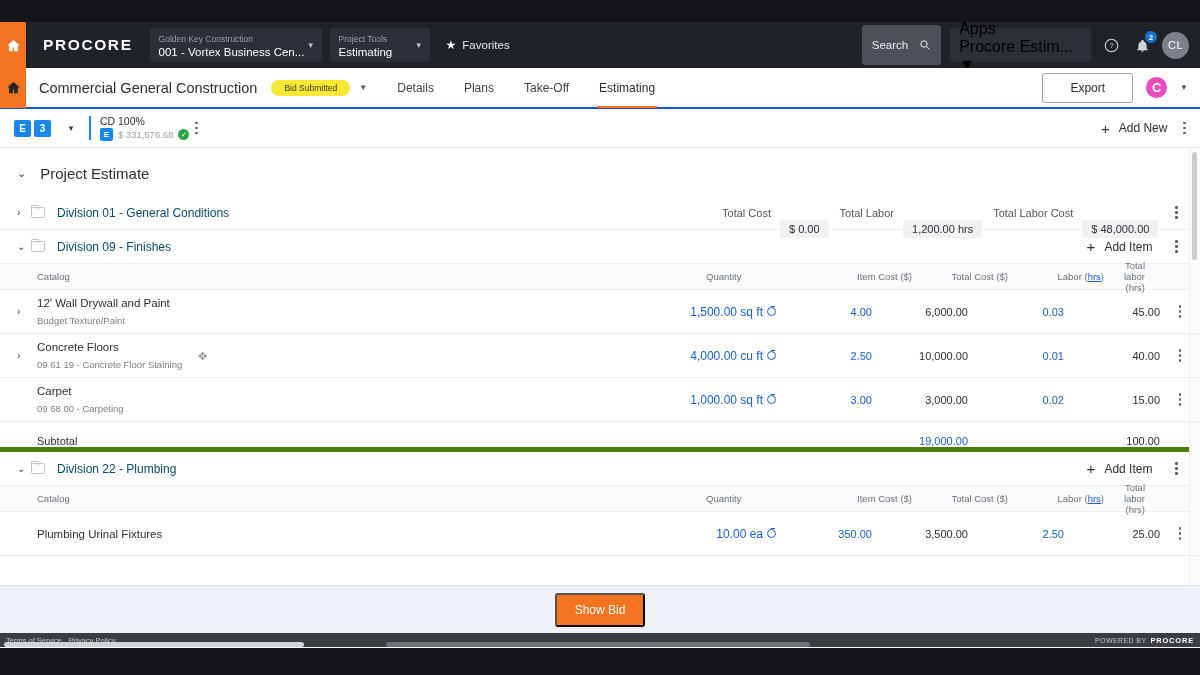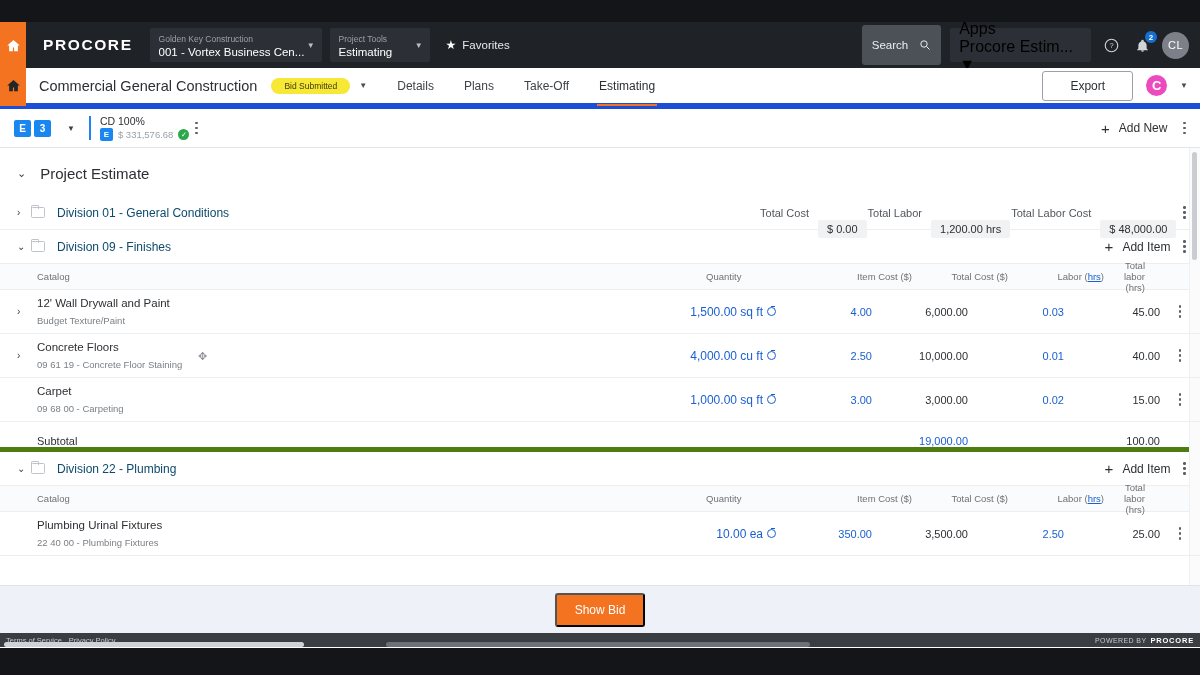--- a/index.html
+++ b/index.html
@@ -35,21 +35,21 @@
   .searchbox { background:#4c5157; border-radius:3px; height:40px; display:flex; align-items:center; gap:11px; padding:0 10px; }
   .searchbox span { color:#e9ecef; font-size:11.5px; }
   .searchbox svg { width:12px; height:12px; }
   .apps { background:#2c3036; border-radius:2px; height:34px; min-width:100px; padding:3px 18px 0 9px; position:relative; display:flex; flex-direction:column; justify-content:center; }
   .icbtn { width:22px; height:22px; border-radius:50%; display:flex; align-items:center; justify-content:center; position:relative; }
   .icbtn svg { width:15px; height:15px; }
   .badge-n { position:absolute; top:-3px; right:-4px; background:#1570cf; color:#fff; font-size:8px; width:12px; height:12px; border-radius:50%; display:flex; align-items:center; justify-content:center; font-weight:bold; }
   .avatar { width:27px; height:27px; border-radius:50%; background:#7b8089; color:#fff; font-size:11px; display:flex; align-items:center; justify-content:center; letter-spacing:.4px; }
 
   
-  .phead { position:relative; height:41px; background:#fff; border-bottom:6px solid #1d4ed8; display:flex; align-items:center; }
+  .phead { position:relative; height:41px; background:#fff; border-bottom:2px solid #1d4ed8; display:flex; align-items:center; }
   .home-tab2 { width:26px; height:41px; background:#f37321; display:flex; align-items:center; justify-content:center; flex:none; }
   .home-tab2 svg { width:15px; height:15px; }
   .ptitle { margin-left:13px; font-size:14.5px; color:#2c2f33; }
   .chip { margin-left:14px; background:#f7e836; color:#3d3a12; font-size:8.5px; border-radius:9px; padding:3px 13px; white-space:nowrap; }
   .chip-cv { margin-left:9px; color:#4a4d52; font-size:8px; }
   .ptabs { display:flex; align-items:center; gap:30px; margin-left:30px; height:41px; }
   .ptab { font-size:12px; color:#3f4348; height:41px; display:flex; align-items:center; position:relative; }
   .ptab.active { color:#2c2f33; }
   .ptab.active:after { content:""; position:absolute; bottom:0; left:-2px; right:-2px; height:2.5px; background:#f37321; }
   .phead-right { margin-left:auto; display:flex; align-items:center; gap:13px; padding-right:12px; }
@@ -80,21 +80,21 @@
   .sect-title { display:flex; align-items:center; gap:14px; padding:17px 0 14px 17px; }
   .sect-title .cv { color:#3b3f44; font-size:11px; }
   .sect-title .tx { font-size:15px; color:#2c2f33; }
 
   .divrow { display:flex; align-items:center; height:34px; padding-left:17px; border-bottom:1px solid #eceef0; }
   .divrow .cv { color:#3b3f44; font-size:10px; width:13px; }
   .folder { width:14px; height:11px; margin:0 12px 0 1px; position:relative; flex:none; }
   .folder:before { content:""; position:absolute; inset:0; border:1px solid #bfc4ca; border-radius:1.5px; }
   .folder:after { content:""; position:absolute; left:0; top:-2.5px; width:6px; height:3px; border:1px solid #bfc4ca; border-bottom:none; border-radius:1.5px 1.5px 0 0; }
   .divname { font-size:12px; color:#0c4a6e; }
-  .divrow-right { margin-left:auto; display:flex; align-items:center; gap:1px; padding-right:8px; }
+  .divrow-right { margin-left:auto; display:flex; align-items:center; gap:11px; padding-right:16px; }
   .tot { display:flex; align-items:center; gap:9px; }
   .tot .k { font-size:11px; color:#52565c; }
   .tot .v { font-size:11px; color:#2c2f33; background:#f1f2f4; border-radius:2px; padding:3px 9px;margin-top:32px; }
   .additem { display:flex; align-items:center; gap:9px; font-size:12px; color:#2c2f33; padding:4px 6px; }
 
   .colhead { display:flex; align-items:center; height:26px; background:#fafbfc; border-bottom:1px solid #eceef0; font-size:9.5px; color:#6d7277; }
   .c-cat { padding-left:37px; flex:1; }
   .c-n { width:96px; text-align:right; }
   .c-qty { width:110px; text-align:left; }
   .c-last { padding-right:55px; }
@@ -424,21 +424,20 @@
         <span class="c-n">Item Cost ($)</span>
         <span class="c-n">Total Cost ($)</span>
         <span class="c-n"><span>Labor (</span><span class="und">hrs</span><span>)</span></span>
         <span class="c-n c-last">Total labor (hrs)</span>
       </div>
 
       <div class="itemrow">
         <span class="nocv"></span>
         <div class="itemcell">
           <span class="n1">Plumbing Urinal Fixtures</span>
-          <span class="n2">22 40 00 - Plumbing Fixtures</span>
         </div>
         <span class="qty">
             <span>10.00 ea</span>
             <i class="qicon"></i>
           </span>
         <span class="num blue">350.00</span>
         <span class="num">3,500.00</span>
         <span class="num blue">2.50</span>
         <span class="num">25.00</span>
         <span class="row-kebab">

